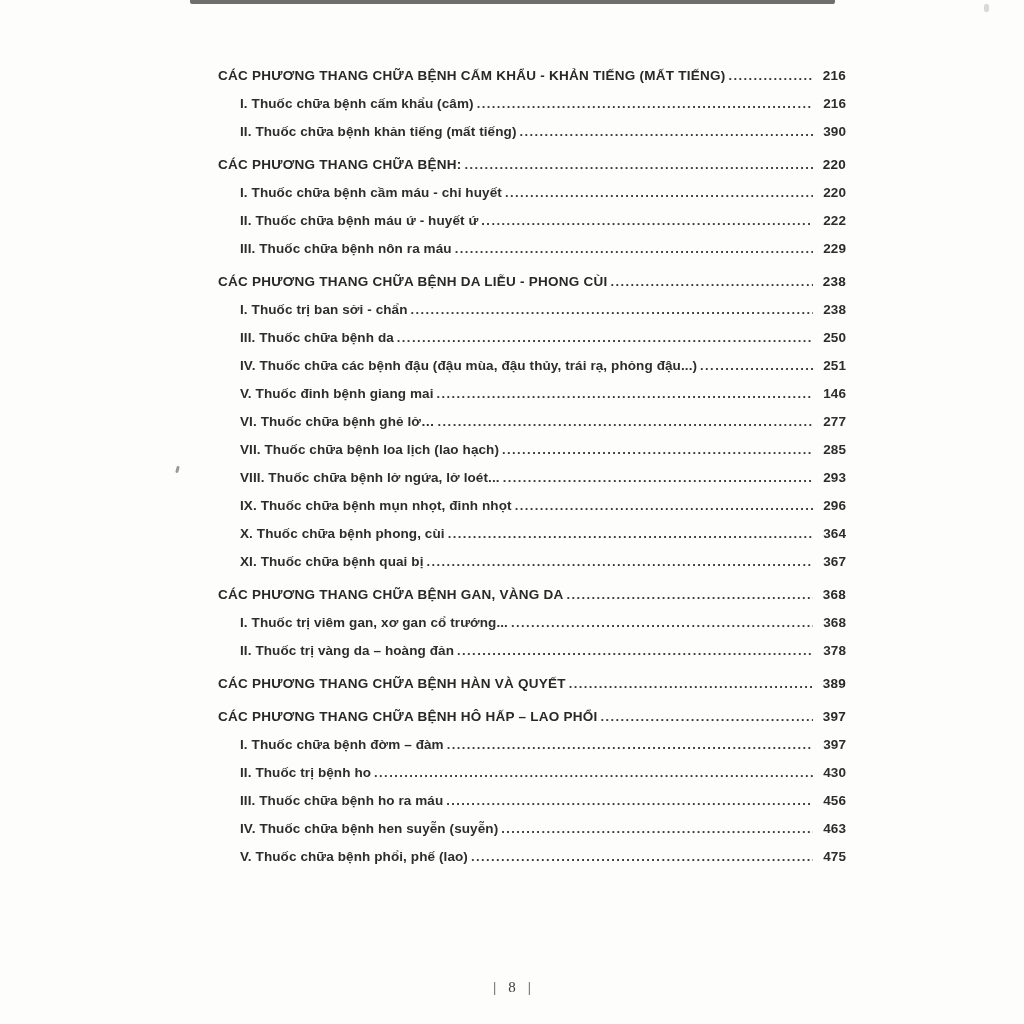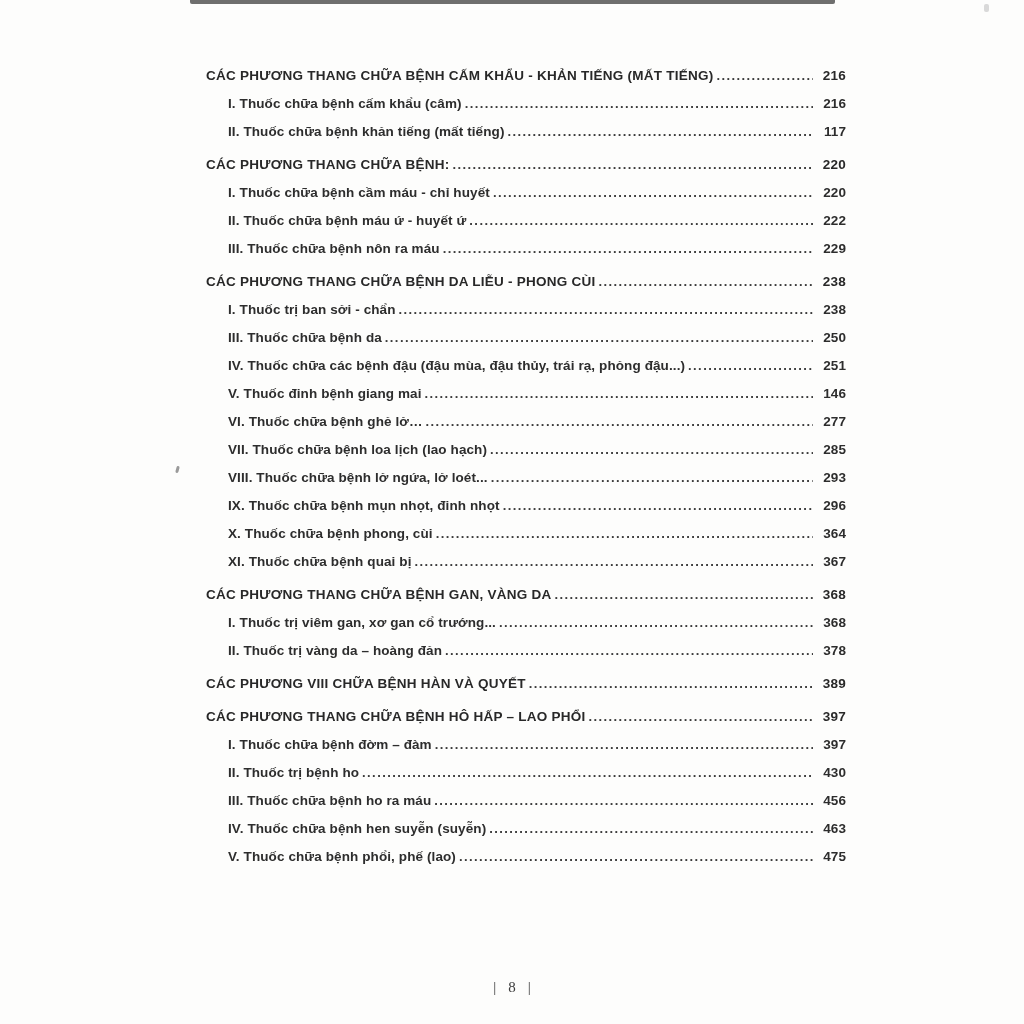--- a/index.html
+++ b/index.html
@@ -53,20 +53,21 @@
     width: 640px;
   }
   .row {
     display: flex;
     align-items: baseline;
     height: 28px;
     font-size: 13.5px;
     font-weight: bold;
     letter-spacing: 0.1px;
     color: #2d2d2d;
+    margin-left: 12px;
   }
   .row.heading {
     margin-top: 5px;
     letter-spacing: 0.25px;
     color: #282828;
   }
   .row.item {
     padding-left: 22px;
   }
   .label {
@@ -126,21 +127,21 @@
         <span class="pnum">216</span>
       </div>
       <div class="row item">
         <span class="label">I. Thuốc chữa bệnh cấm khẩu (câm)</span>
         <span class="leader"></span>
         <span class="pnum">216</span>
       </div>
       <div class="row item">
         <span class="label">II. Thuốc chữa bệnh khản tiếng (mất tiếng)</span>
         <span class="leader"></span>
-        <span class="pnum">117</span>
+        <span class="pnum">390</span>
       </div>
       <div class="row heading">
         <span class="label">CÁC PHƯƠNG THANG CHỮA BỆNH:</span>
         <span class="leader"></span>
         <span class="pnum">220</span>
       </div>
       <div class="row item">
         <span class="label">I. Thuốc chữa bệnh cầm máu - chỉ huyết</span>
         <span class="leader"></span>
         <span class="pnum">220</span>
@@ -219,21 +220,21 @@
         <span class="label">I. Thuốc trị viêm gan, xơ gan cổ trướng...</span>
         <span class="leader"></span>
         <span class="pnum">368</span>
       </div>
       <div class="row item">
         <span class="label">II. Thuốc trị vàng da – hoàng đản</span>
         <span class="leader"></span>
         <span class="pnum">378</span>
       </div>
       <div class="row heading">
-        <span class="label">CÁC PHƯƠNG VIII CHỮA BỆNH HÀN VÀ QUYẾT</span>
+        <span class="label">CÁC PHƯƠNG THANG CHỮA BỆNH HÀN VÀ QUYẾT</span>
         <span class="leader"></span>
         <span class="pnum">389</span>
       </div>
       <div class="row heading">
         <span class="label">CÁC PHƯƠNG THANG CHỮA BỆNH HÔ HẤP – LAO PHỔI</span>
         <span class="leader"></span>
         <span class="pnum">397</span>
       </div>
       <div class="row item">
         <span class="label">I. Thuốc chữa bệnh đờm – đàm</span>

